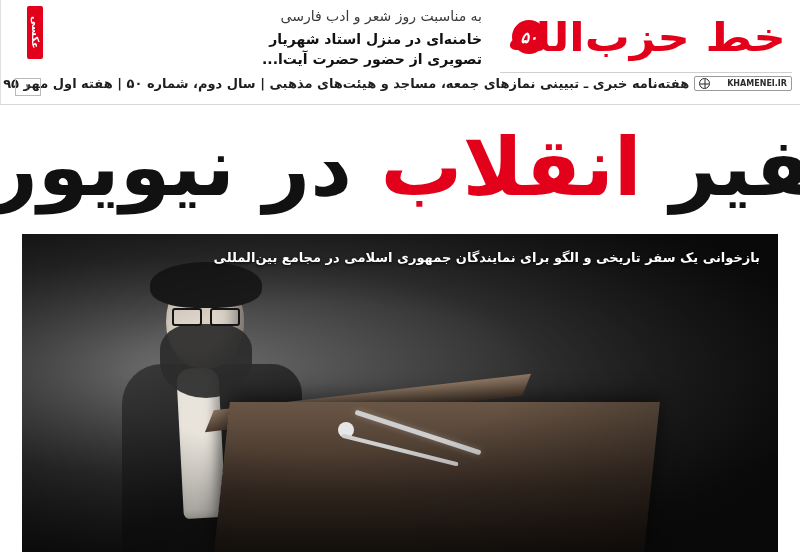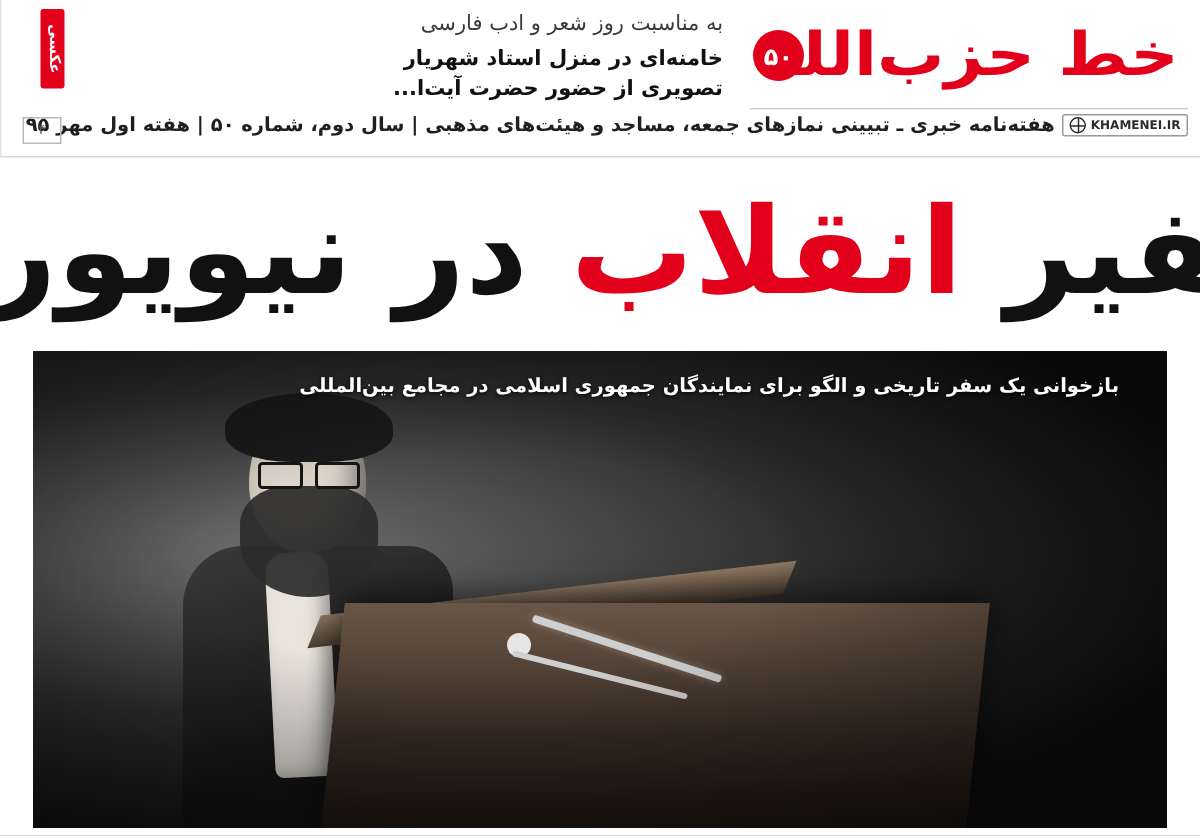--- a/index.html
+++ b/index.html
@@ -57,50 +57,51 @@
     font-weight: bold;
     color: #e2001a;
     letter-spacing: -1px;
     line-height: 1;
     direction: rtl;
     white-space: nowrap;
     transform: scaleX(1.12);
   }
   .issue-badge {
     position: absolute;
-    left: 2px;
+    left: 12px;
     top: 14px;
     width: 34px;
     height: 34px;
     border-radius: 50%;
     background: #e2001a;
     color: #ffffff;
     font-size: 16px;
     font-weight: bold;
     display: flex;
     align-items: center;
     justify-content: center;
     direction: rtl;
+    font-style: italic;
   }
   .logo-subbar {
     margin-top: 4px;
     width: 100%;
     display: flex;
     flex-direction: row;
     align-items: center;
     justify-content: flex-start;
     gap: 5px;
     direction: rtl;
     border-top: 1px solid #cfcfcf;
     padding-top: 3px;
   }
   .site-chip {
     display: flex;
     align-items: center;
-    gap: 3px;
+    gap: 17px;
     border: 1px solid #9a9a9a;
     border-radius: 2px;
     padding: 1px 4px;
     font-size: 8px;
     font-weight: bold;
     color: #2b2b2b;
     direction: ltr;
     white-space: nowrap;
   }
   .site-chip .globe {
@@ -229,21 +230,21 @@
   .photo {
     position: relative;
     margin: 4px 22px 0 22px;
     height: 318px;
     background: #111;
     overflow: hidden;
   }
   .photo-sub {
     position: absolute;
     top: 16px;
-    right: 32px;
+    right: 18px;
     color: #ffffff;
     font-size: 13px;
     font-weight: bold;
     direction: rtl;
     text-shadow: 0 1px 3px rgba(0,0,0,.9);
     white-space: nowrap;
     margin-left: 36px;
   }
   .ph-bg {
     position: absolute;

